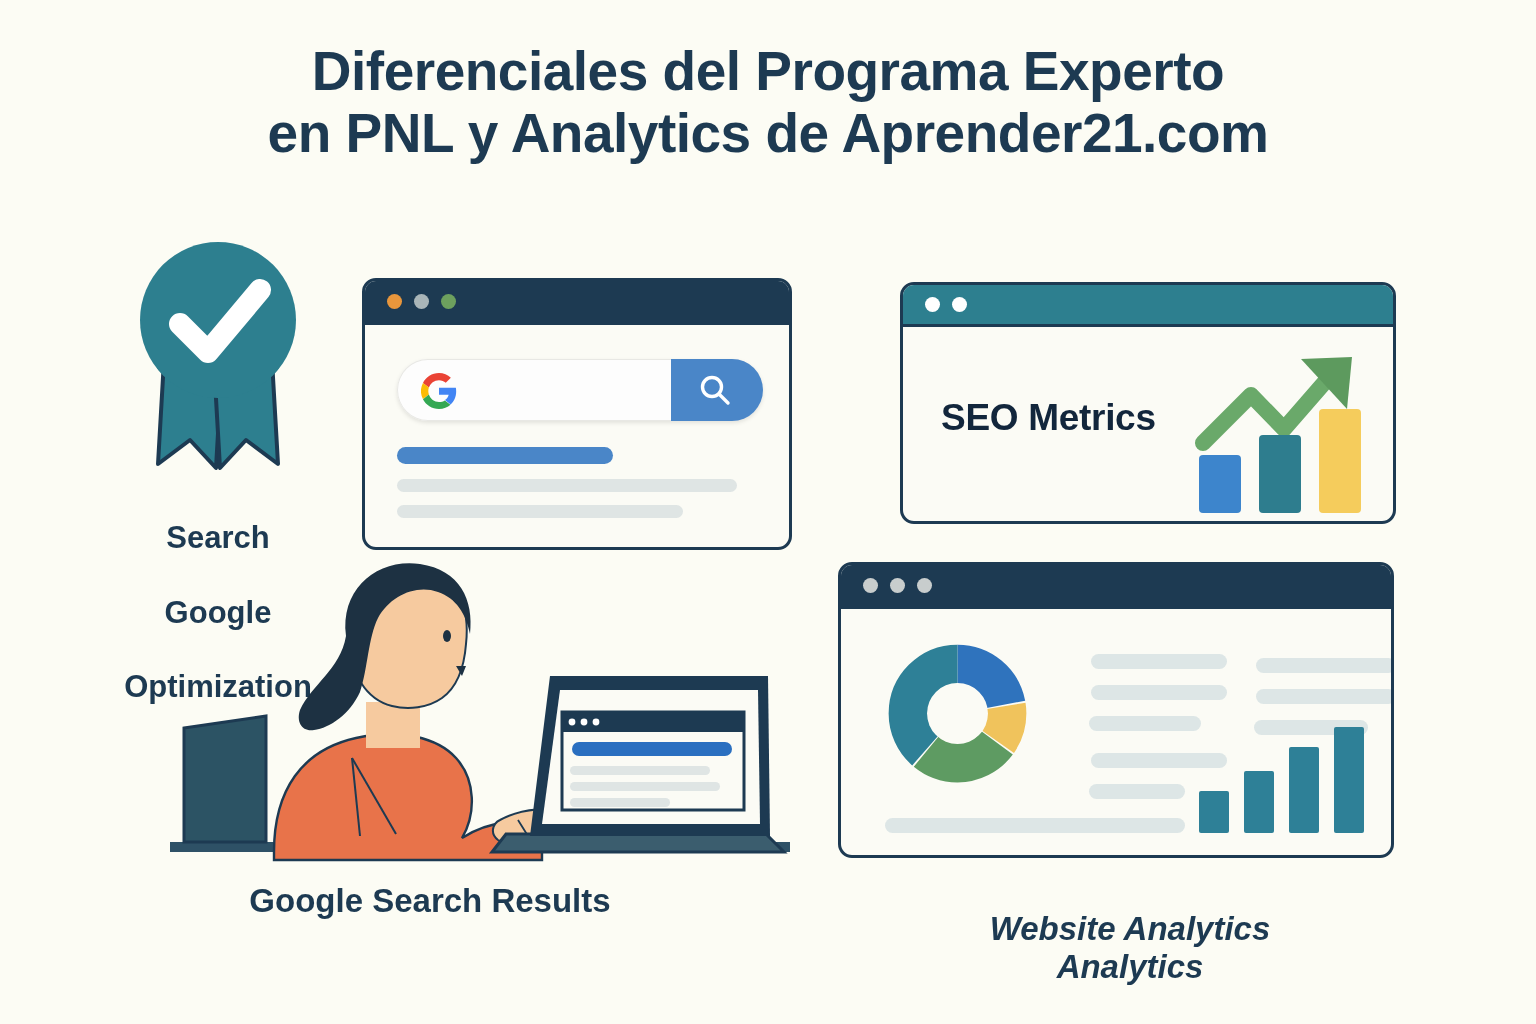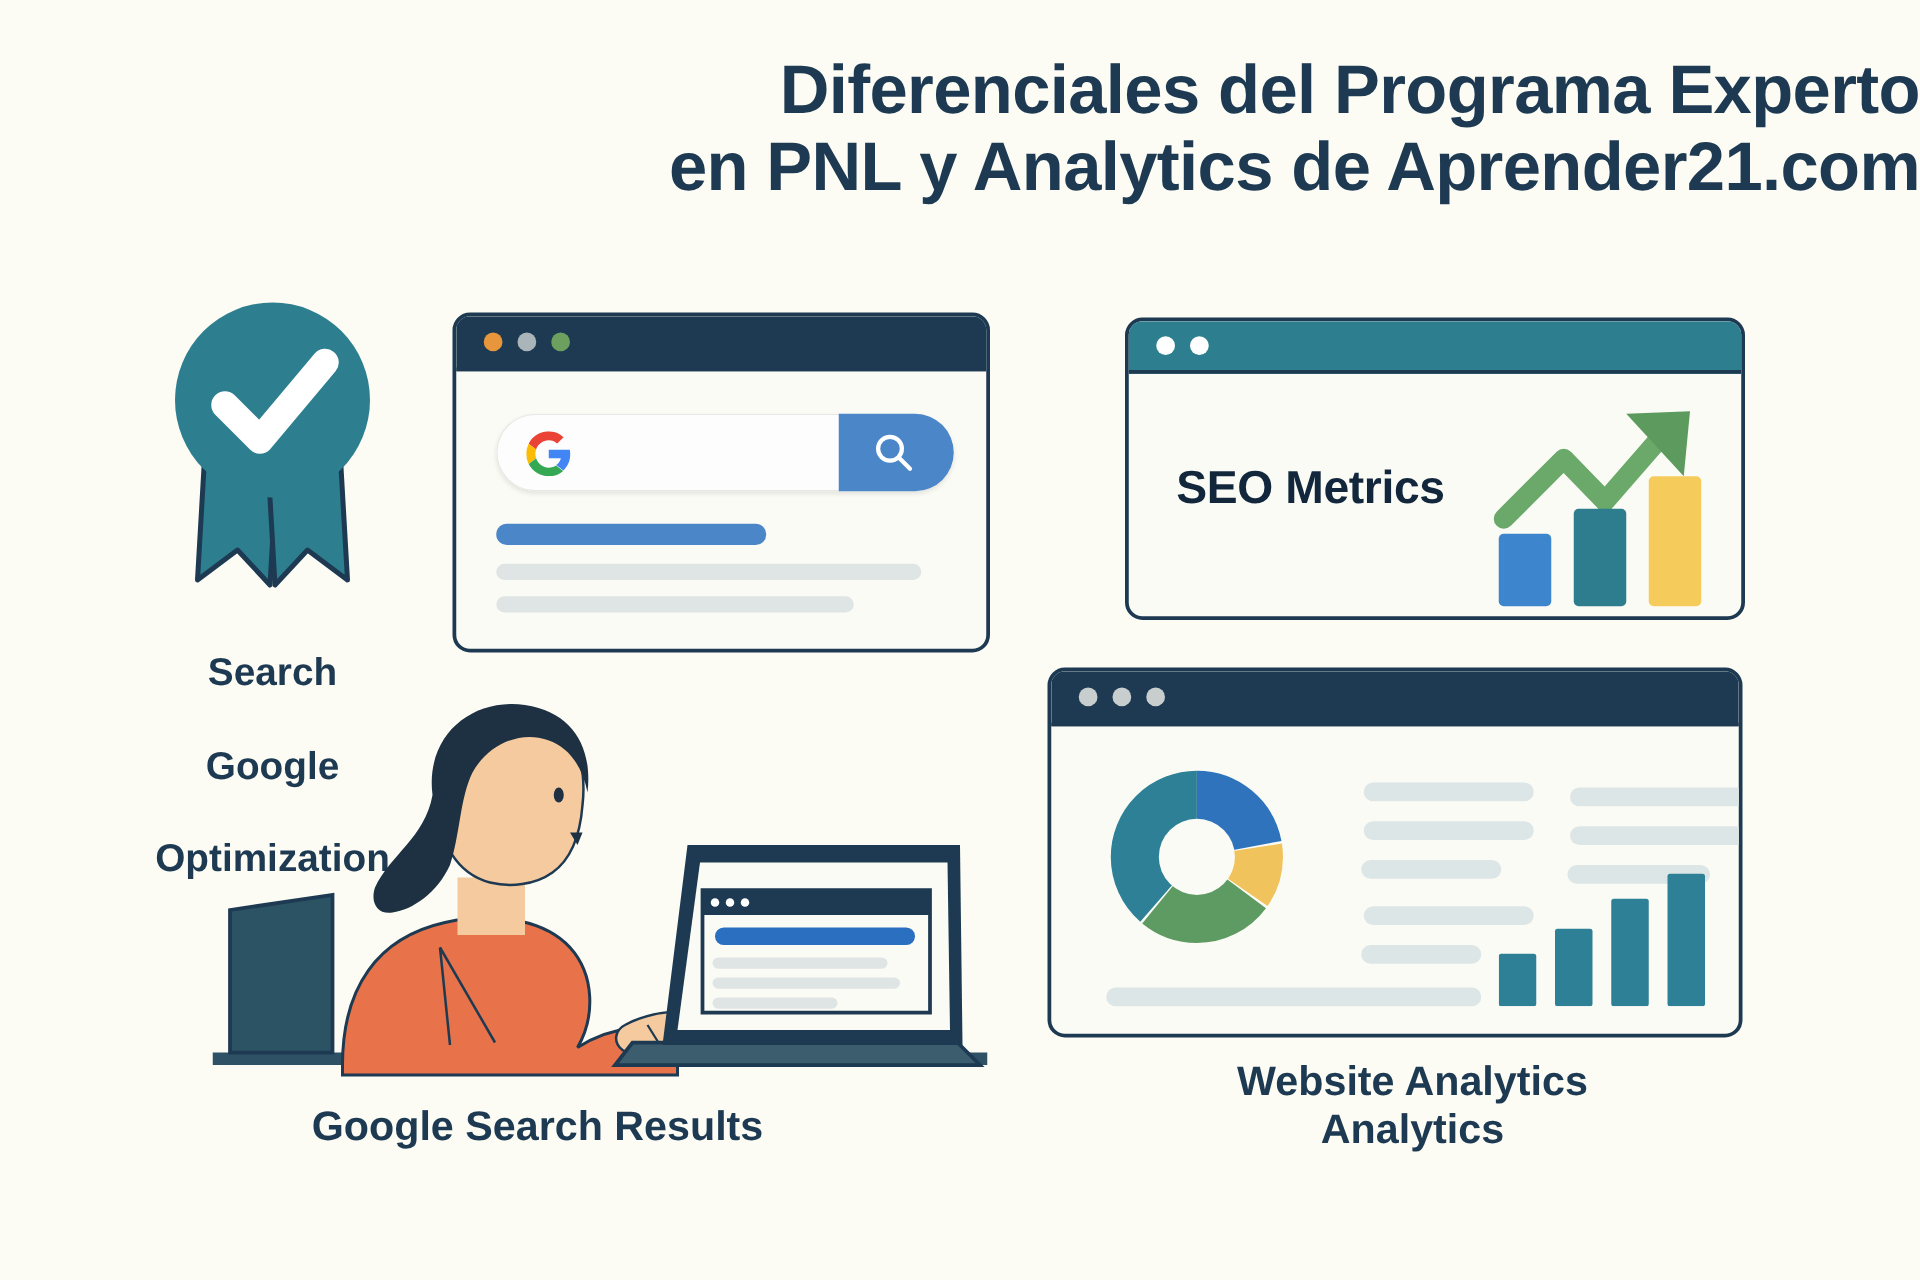--- a/index.html
+++ b/index.html
@@ -14,34 +14,34 @@
   
   .title{
     position:absolute;left:0;right:0;top:40px;
     text-align:center;
     color:#1d3a52;
     font-weight:bold;
     font-size:55px;
     line-height:1.13;
     letter-spacing:-0.5px;
   }
-  .title .line{display:block;white-space:nowrap;text-align:right;}
+  .title .line{display:block;white-space:nowrap;}
 
   
   .badge-block{position:absolute;left:88px;top:232px;width:260px;}
   .badge-svg{display:block;margin:0 auto;}
   .badge-label{
     margin-top:8px;text-align:center;color:#1d3a52;
     font-size:31px;font-weight:bold;line-height:1.18;
   }
   .badge-label span{display:block;margin-top:38px;}
 
   
   .win{position:absolute;border:3px solid #1d3a52;border-radius:14px;
-       background:#fbfbf5;overflow:hidden;box-sizing:border-box;}
+       background:#fbfbf5;overflow:hidden;box-sizing:border-box;margin-top:28px;}
   .win-bar{display:flex;align-items:center;gap:12px;padding-left:22px;box-sizing:border-box;}
   .dot{width:15px;height:15px;border-radius:50%;}
 
   
   #win-google{left:362px;top:250px;width:430px;height:272px;}
   #win-google .win-bar{height:44px;background:#1d3a52;border-bottom:3px solid #1d3a52;}
   .searchbar{
     position:absolute;left:32px;top:78px;width:366px;height:62px;
     background:#fdfdfd;border-radius:31px;
     box-shadow:0 2px 4px rgba(0,0,0,.10), inset 0 0 0 1px #e8e8e4;
@@ -75,21 +75,21 @@
   .ph{position:absolute;background:#dde6e6;border-radius:8px;height:15px;}
   .dash-bars{position:absolute;right:20px;bottom:22px;}
 
   
   .scene{position:absolute;left:170px;top:552px;width:620px;height:330px;}
   .caption{
     position:absolute;color:#1d3a52;font-weight:bold;
     font-size:33px;line-height:1.16;text-align:center;
   }
   #cap-google{left:190px;top:882px;width:480px;}
-  #cap-dash{left:930px;top:846px;width:400px;}
+  #cap-dash{left:930px;top:910px;width:400px;font-style:italic;}
   #cap-dash span{display:block;}
 </style>
 </head>
 <body>
 
 <div class="canvas">
 
   <div class="title">
     <span class="line">Diferenciales del Programa Experto</span>
     <span class="line">en PNL y Analytics de Aprender21.com</span>

